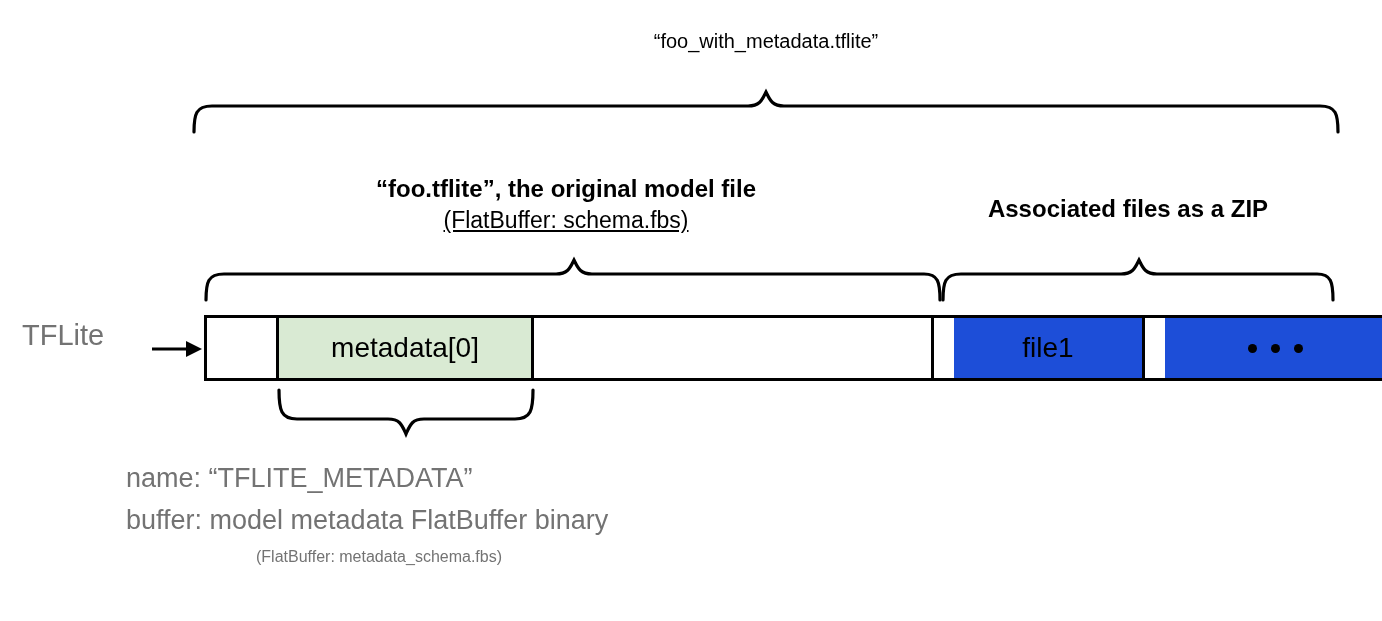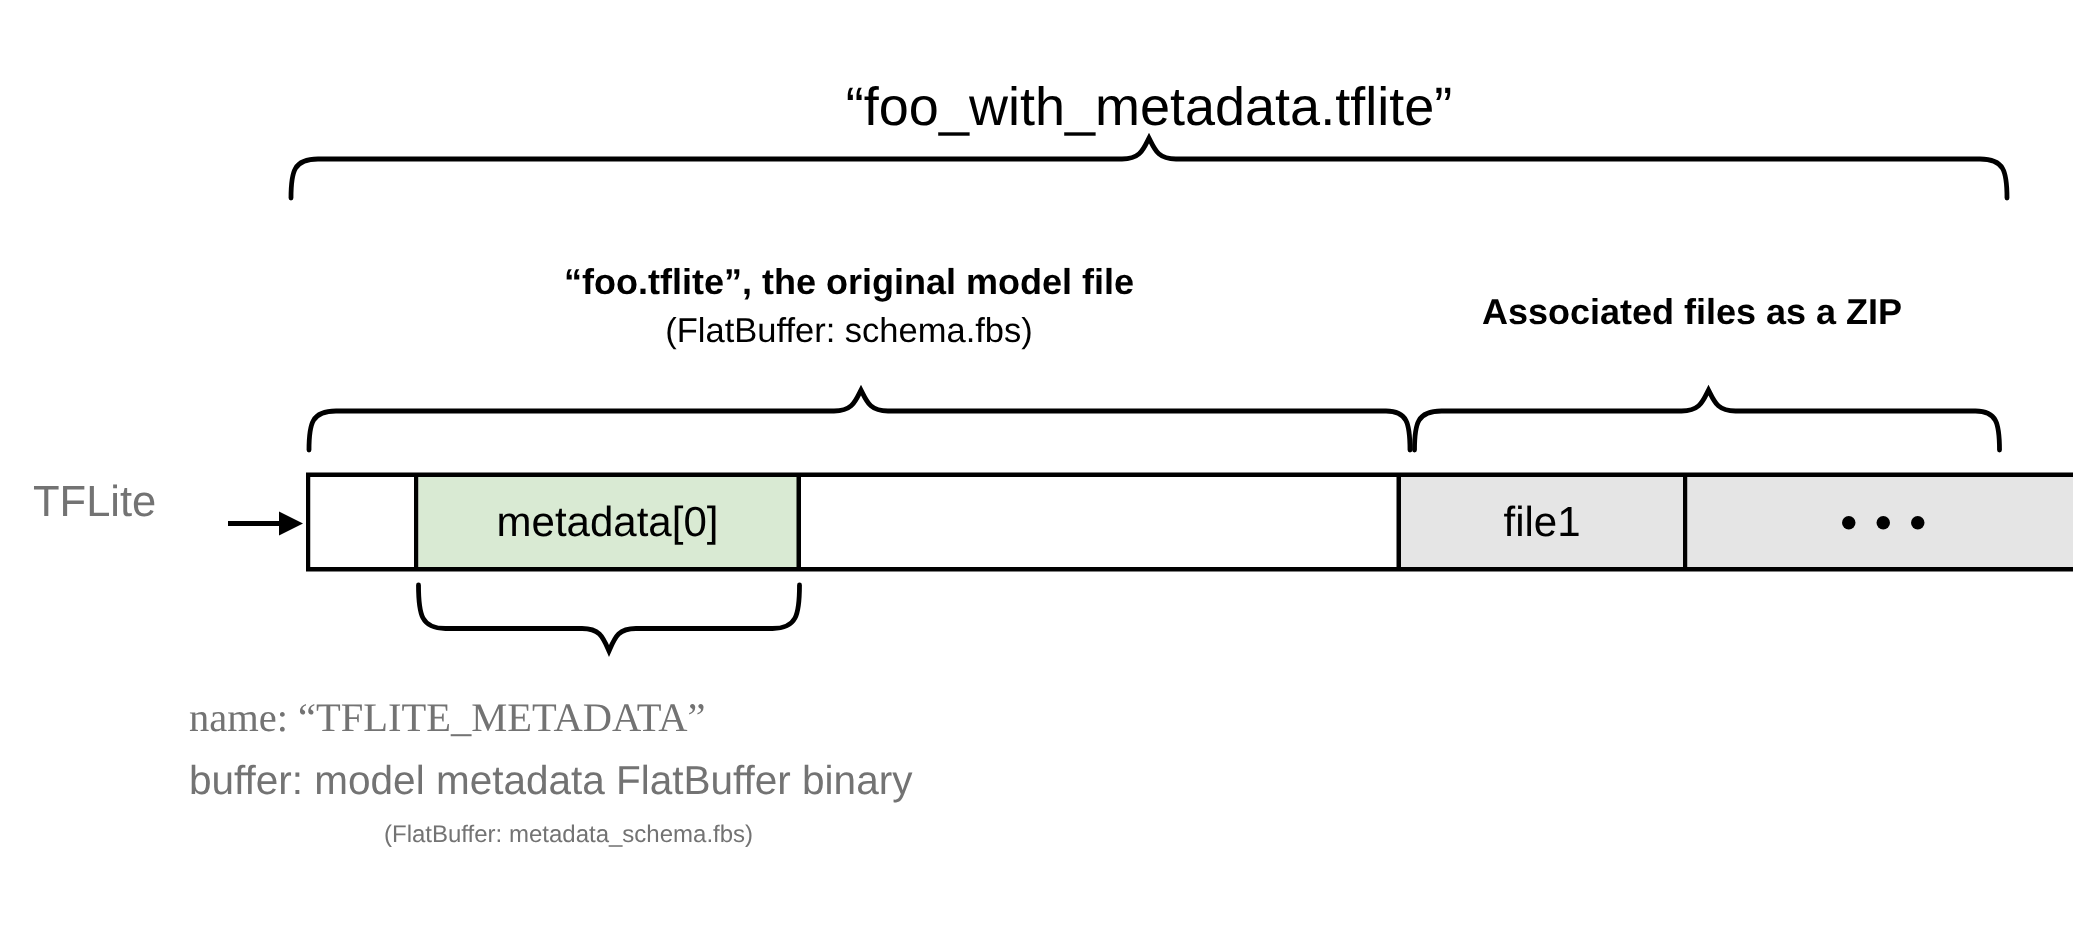--- a/index.html
+++ b/index.html
@@ -20,21 +20,21 @@
   }
   .abs { position: absolute; }
 
   
   .txt {
     position: absolute;
     white-space: nowrap;
     color: #737373;
     line-height: 1.18;
   }
-  .t-title      { font-size: 36px; margin-top: 20px; }
+  .t-title      { font-size: 20px; }
   .t-section    { font-size: 24px; font-weight: bold; }
   .t-sub        { font-size: 23px; }
   .t-sidelabel  { font-size: 29px; line-height: 1.22; white-space: normal; }
   .t-note       { font-size: 27px; }
   .t-note-sub   { font-size: 16px; margin-left: 48px; }
 
   .center-block {
     position: absolute;
     text-align: center;
     white-space: nowrap;
@@ -58,21 +58,21 @@
     height: 100%;
     display: flex;
     align-items: center;
     justify-content: center;
     font-size: 28px;
     color: #000000;
     background: #ffffff;
   }
   .seg-divider-r { border-right: 3px solid #000000; }
   .seg-green { background: #d9ead3; }
-  .seg-gray  { background: #e5e5e5; }
+  .seg-gray  { background: #1d4ed8; margin-left: 20px; }
 
   .dots {
     display: flex;
     align-items: center;
     gap: 14px;
   }
   .dot {
     width: 9px;
     height: 9px;
     border-radius: 50%;
@@ -93,21 +93,21 @@
              C 4 26, 6 18, 22 18
              L 558 18
              C 570 18, 572 12, 576 4
              C 580 12, 582 18, 594 18
              L 1130 18
              C 1146 18, 1148 26, 1148 44" fill="none" stroke="#000000" stroke-width="3.2" stroke-linecap="round"></path>
   </svg>
 
   <div class="center-block" style="left:276px; top:175px; width:580px;">
     <div class="t-section">“foo.tflite”, the original model file</div>
-    <div class="t-sub" style="margin-top:4px;">(FlatBuffer: schema.fbs)</div>
+    <div class="t-sub" style="margin-top:4px;text-decoration:underline;">(FlatBuffer: schema.fbs)</div>
   </div>
 
   <div class="center-block t-section" style="left:928px; top:180px; width:400px;margin-top:15px;">Associated files as a ZIP</div>
 
   <svg class="abs" style="left:202px; top:256px;" width="744" height="46">
     <path d="M 4 44
              C 4 26, 6 18, 22 18
              L 354 18
              C 366 18, 368 12, 372 4
              C 376 12, 378 18, 390 18
@@ -155,19 +155,19 @@
   <svg class="abs" style="left:276px; top:388px;" width="266" height="52">
     <path d="M 3 2
              C 3 22, 5 31, 21 31
              L 112 31
              C 124 31, 126 37, 130 46
              C 134 37, 136 31, 148 31
              L 239 31
              C 255 31, 257 22, 257 2" fill="none" stroke="#000000" stroke-width="3.2" stroke-linecap="round"></path>
   </svg>
 
-  <div class="txt t-note" style="left:126px; top:463px;font-family:Liberation Serif, serif;">name: “TFLITE_METADATA”</div>
+  <div class="txt t-note" style="left:126px; top:463px;">name: “TFLITE_METADATA”</div>
 
   <div class="txt t-note" style="left:126px; top:505px;text-align:right;">buffer: model metadata FlatBuffer binary</div>
 
   <div class="txt t-note-sub" style="left:208px; top:548px;">(FlatBuffer: metadata_schema.fbs)</div>
 
 </div>
 
 </body></html>

